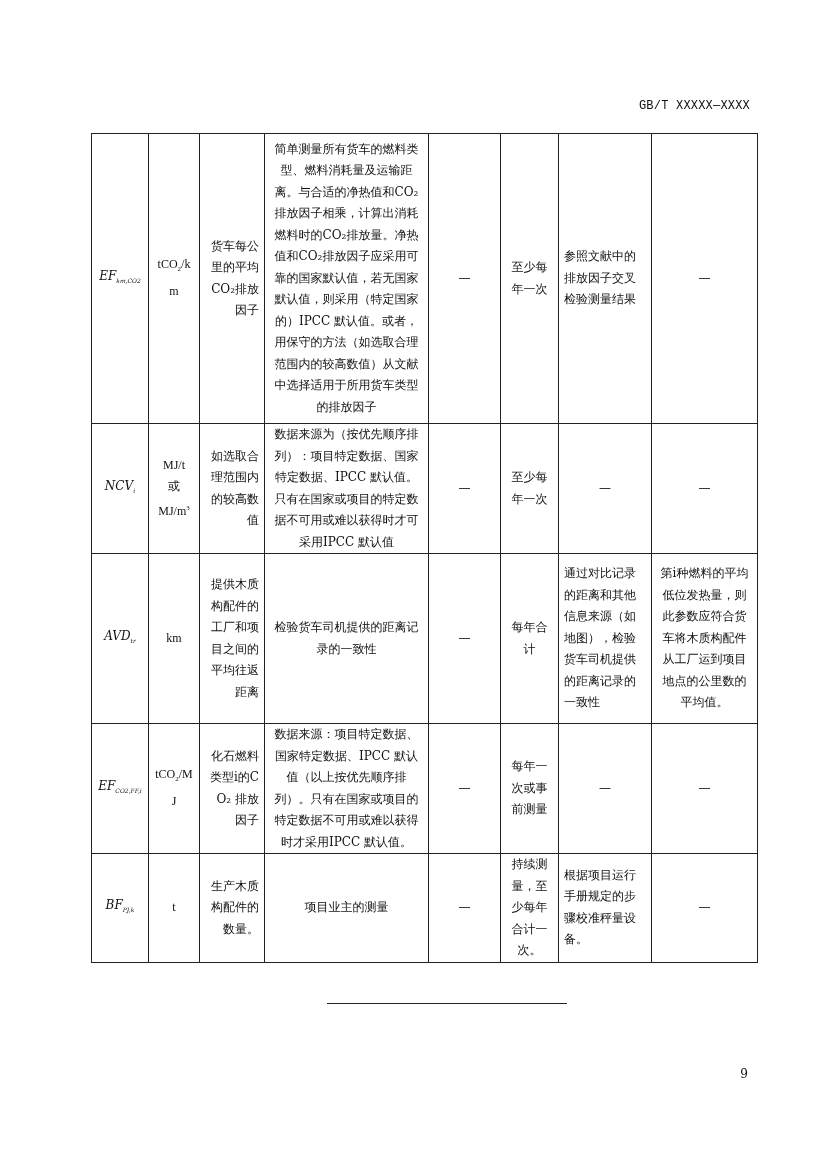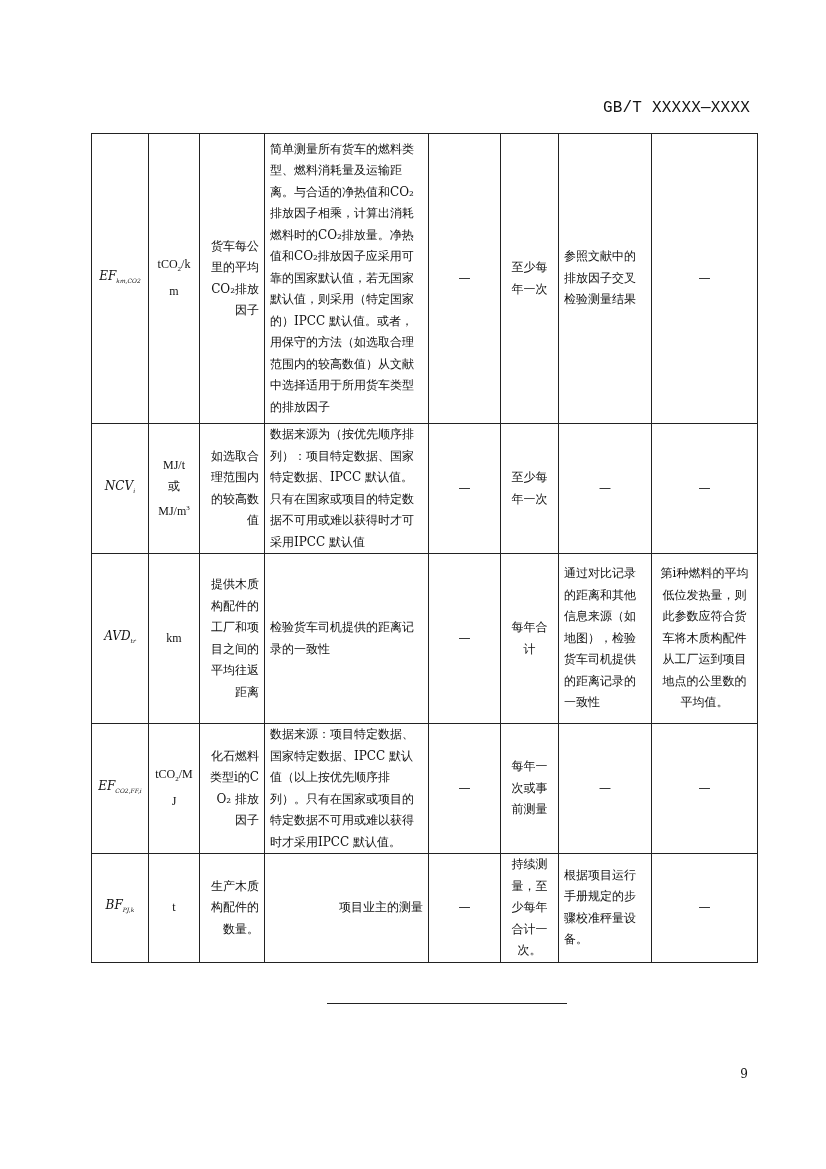--- a/index.html
+++ b/index.html
@@ -1,28 +1,28 @@
 <!DOCTYPE html>
 <html><head>
 <meta charset="utf-8">
 <style>
   html, body { margin: 0; padding: 0; background: #ffffff; }
   body { width: 826px; height: 1169px; position: relative; overflow: hidden;
          font-family: "DejaVu Serif", "Liberation Serif", serif; color: #111; }
-  .header-code { position: absolute; top: 99px; right: 76px; font-family: "Liberation Mono", "DejaVu Sans Mono", monospace; font-size: 16px; letter-spacing: 0.2px; }
+  .header-code { position: absolute; top: 99px; right: 76px; font-family: "Liberation Mono", "DejaVu Sans Mono", monospace; font-size: 12px; letter-spacing: 0.2px; }
   table.params { position: absolute; left: 91px; top: 133px; width: 666px; border-collapse: collapse; table-layout: fixed; }
   table.params td { border: 1.3px solid #222; font-size: 12px; line-height: 21.5px; vertical-align: middle; padding: 0 5px; word-break: break-all; }
   td.c-sym { text-align: center; font-style: italic; font-size: 11px; padding: 0 2px; }
   td.c-sym sub { font-size: 6px; font-style: italic; }
   td.c-unit { text-align: center; font-size: 11px; font-family: Liberation Serif, serif; }
   td.c-unit sub, td.c-desc sub { font-size: 7px; }
   td.c-unit sup { font-size: 7px; }
   td.c-desc { text-align: right; }
-  td.c-src { text-align: left; }
-  td.c-src.center { text-align: right; }
+  td.c-src { text-align: center; }
+  td.c-src.center { text-align: center; }
   td.c-val, td.c-freq, td.c-qa, td.c-note { text-align: center; }
   td.c-qa.left { text-align: left; }
   .footer-line { position: absolute; left: 327px; top: 1003px; width: 240px; border-top: 1.2px solid #222; }
   .page-num { position: absolute; right: 78px; top: 1067px; font-size: 12px; }
 </style>
 </head>
 <body>
 
 <div class="header-code">GB/T XXXXX—XXXX</div>
 

